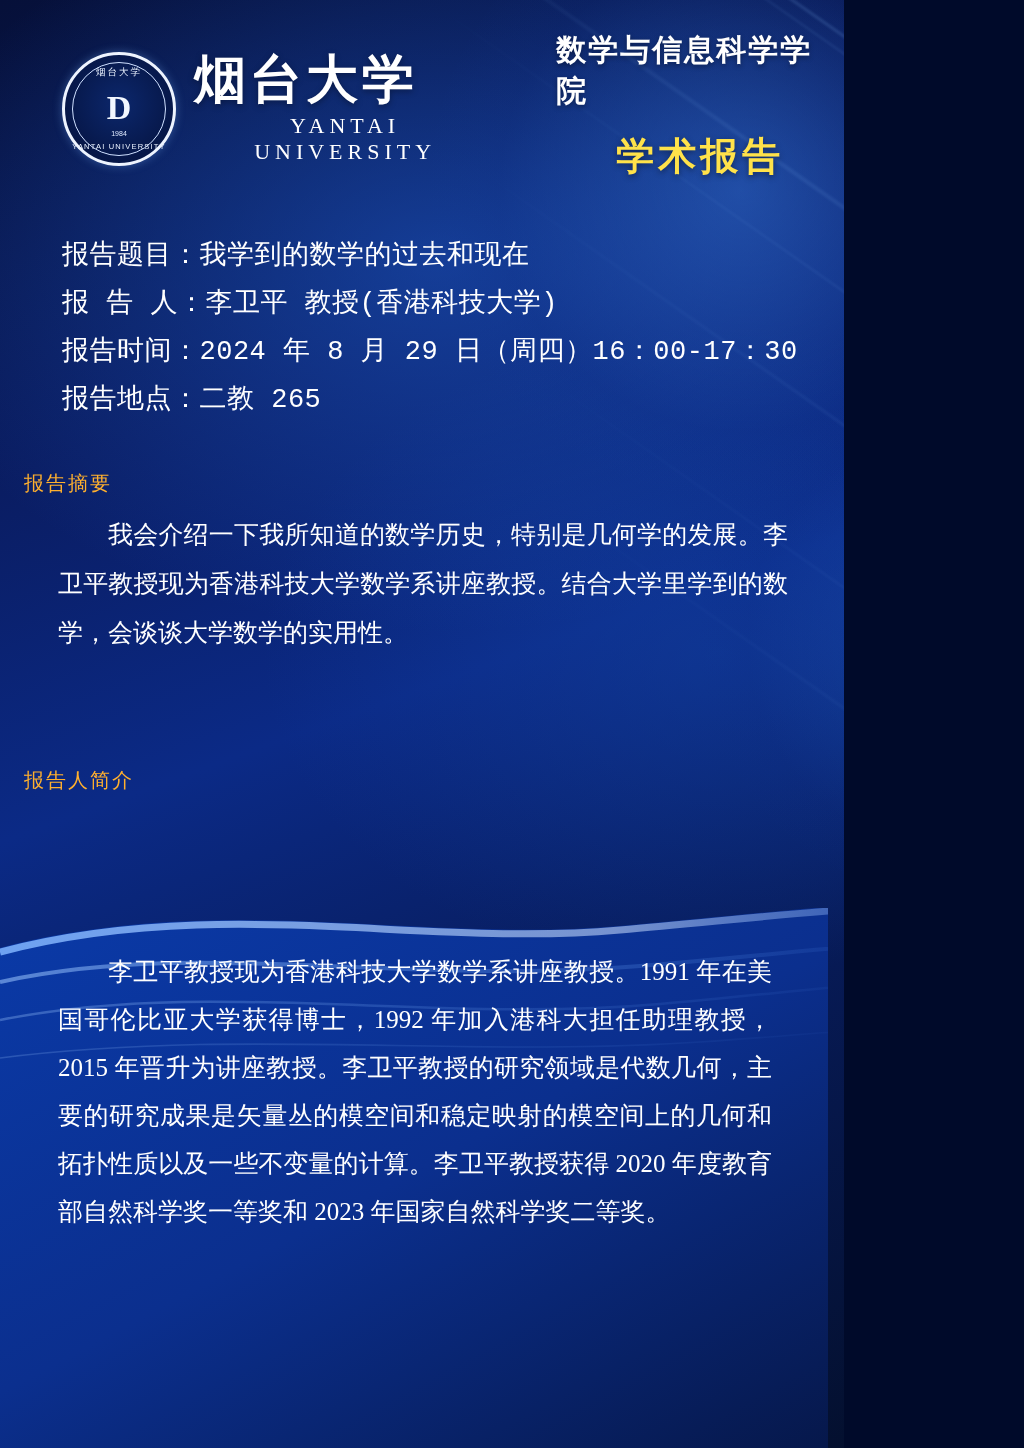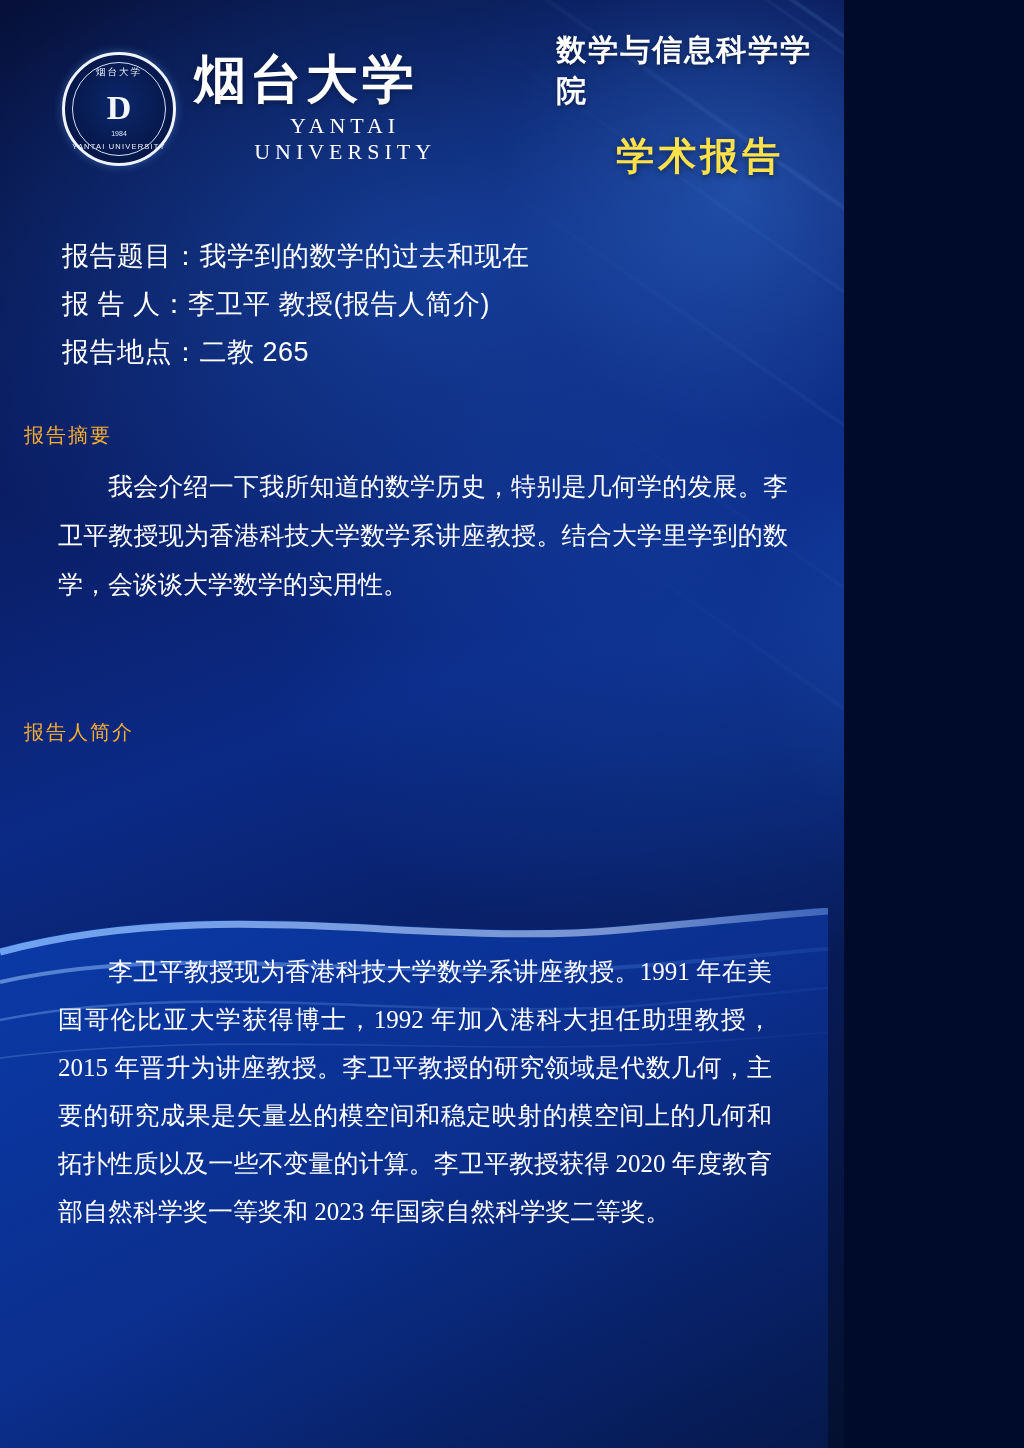--- a/index.html
+++ b/index.html
@@ -173,21 +173,21 @@
     text-shadow: 0 2px 6px rgba(0,0,0,0.45);
   }
 
   
   .info {
     position: relative;
     margin: 72px 15px 0 62px;
     color: #ffffff;
     font-size: 27px;
     line-height: 1.78;
-    font-family: Liberation Sans, sans-serif;
+    font-family: Liberation Mono, monospace;
     letter-spacing: 0.5px;
   }
   .info .row { white-space: nowrap; }
 
   
   .section-head {
     position: relative;
     color: #ffb02e;
     font-size: 20px;
     font-family: "Liberation Serif", serif;
@@ -272,21 +272,22 @@
 
     <div class="header-titles">
       <div class="dept">数学与信息科学学院</div>
       <div class="report-kind">学术报告</div>
     </div>
 
   </div>
 
   <div class="info">
     <div class="row">报告题目：我学到的数学的过去和现在</div>
-    <div class="row">报 告 人：李卫平 教授(报告人简介)</div>
+    <div class="row">报 告 人：李卫平 教授(香港科技大学)</div>
+    <div class="row">报告时间：2024 年 8 月 29 日（周四）16：00-17：30</div>
     <div class="row">报告地点：二教 265</div>
   </div>
 
   <div class="section-head abstract-head">报告摘要</div>
   <div class="body-text">我会介绍一下我所知道的数学历史，特别是几何学的发展。李卫平教授现为香港科技大学数学系讲座教授。结合大学里学到的数学，会谈谈大学数学的实用性。</div>
 
   <div class="section-head bio-head">报告人简介</div>
 
   <div class="wave-panel">
     <svg viewBox="0 0 1024 540" preserveAspectRatio="none">

